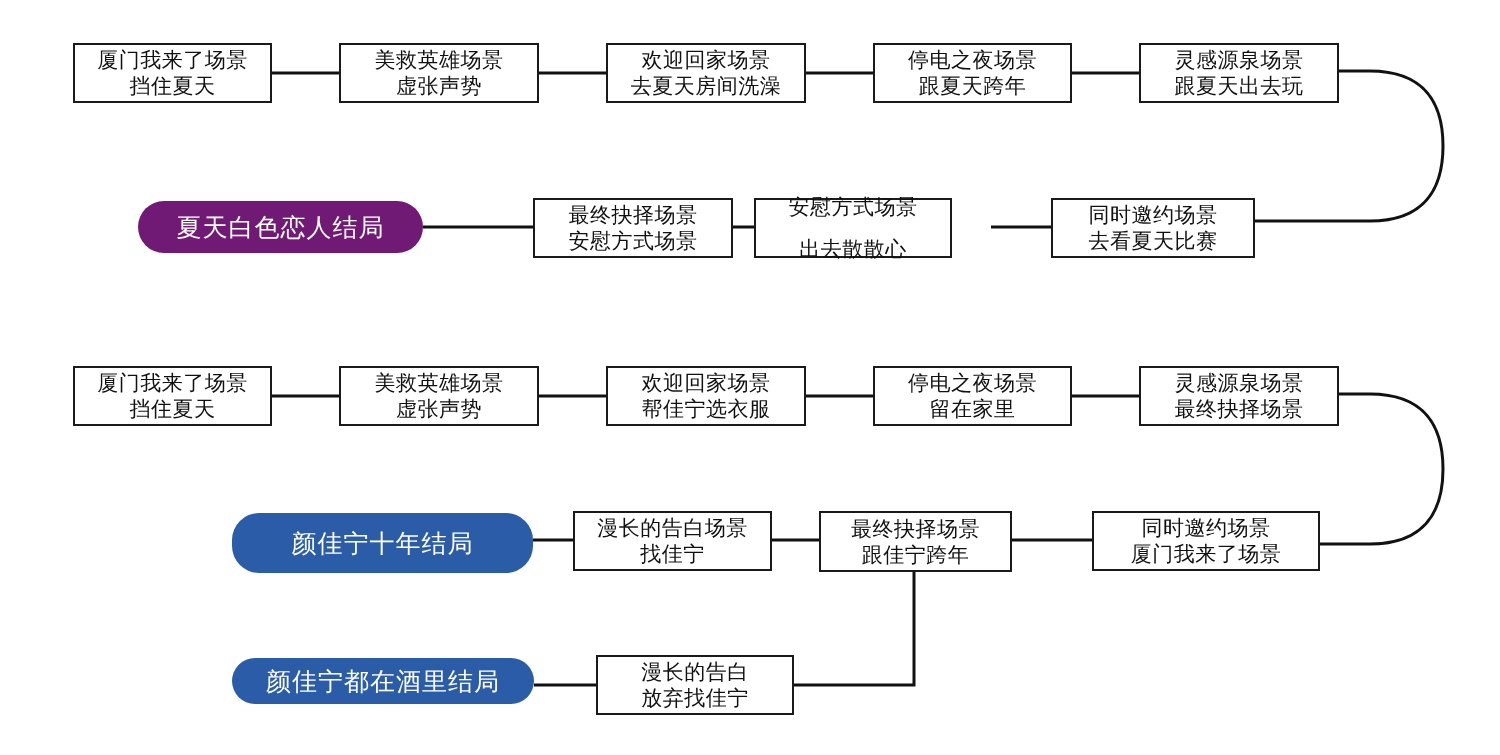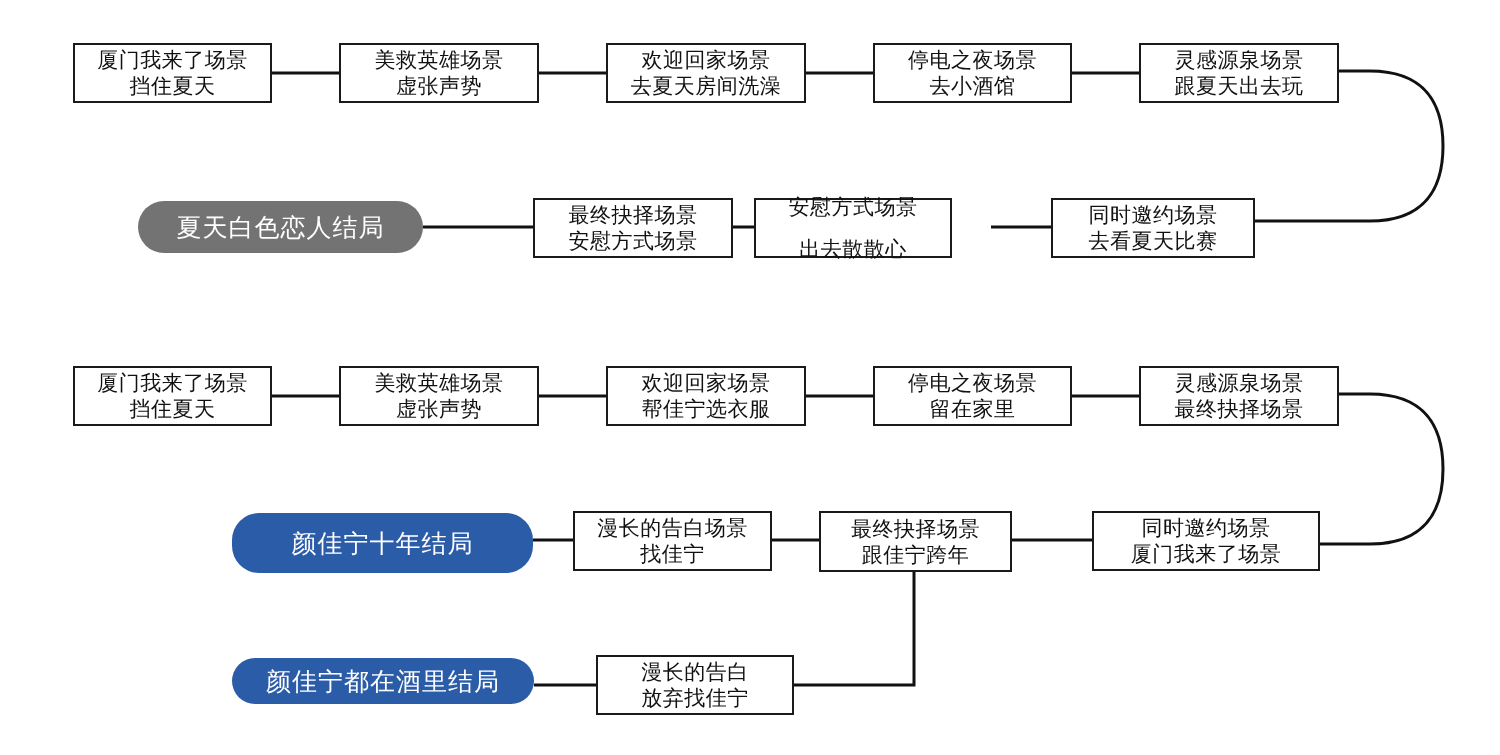--- a/index.html
+++ b/index.html
@@ -107,30 +107,30 @@
     <span class="l2">虚张声势</span>
   </div>
 
   <div class="node" style="left:606px; top:43px; width:200px; height:60px;">
     <span class="l1">欢迎回家场景</span>
     <span class="l2">去夏天房间洗澡</span>
   </div>
 
   <div class="node" style="left:873px; top:43px; width:199px; height:60px;">
     <span class="l1">停电之夜场景</span>
-    <span class="l2">去小酒馆</span>
+    <span class="l2">跟夏天跨年</span>
   </div>
 
   <div class="node" style="left:1139px; top:43px; width:200px; height:60px;">
     <span class="l1">灵感源泉场景</span>
     <span class="l2">跟夏天出去玩</span>
   </div>
 
   <div class="pill" style="left:138px; top:201px; width:285px; height:52px;
-              border-radius:26px; background:#737373;">
+              border-radius:26px; background:#701a75;">
     <span>夏天白色恋人结局</span>
   </div>
 
   <div class="node" style="left:533px; top:198px; width:200px; height:60px;">
     <span class="l1">最终抉择场景</span>
     <span class="l2">安慰方式场景</span>
   </div>
 
   <div class="node" style="left:754px; top:198px; width:198px; height:60px;gap:16px;">
     <span class="l1">安慰方式场景</span>

